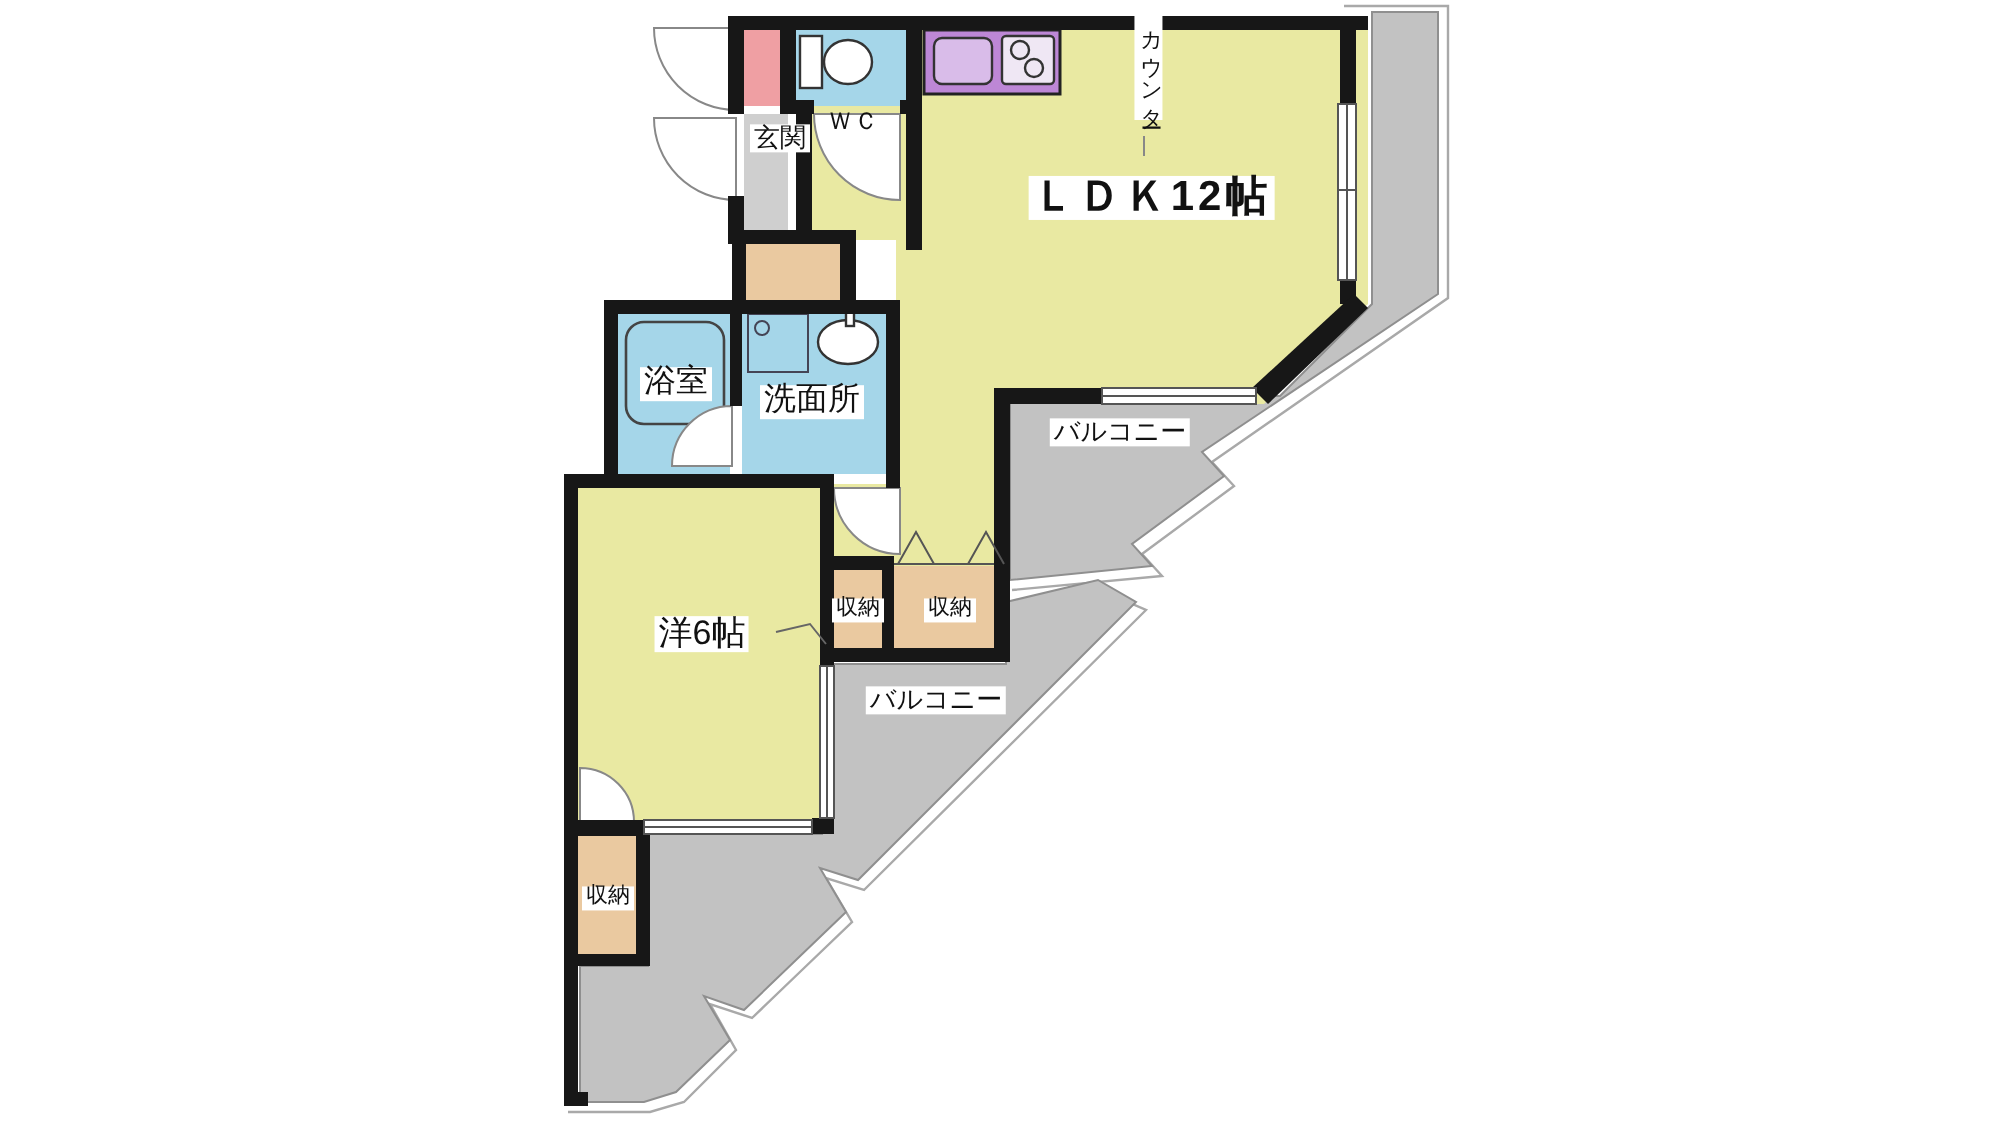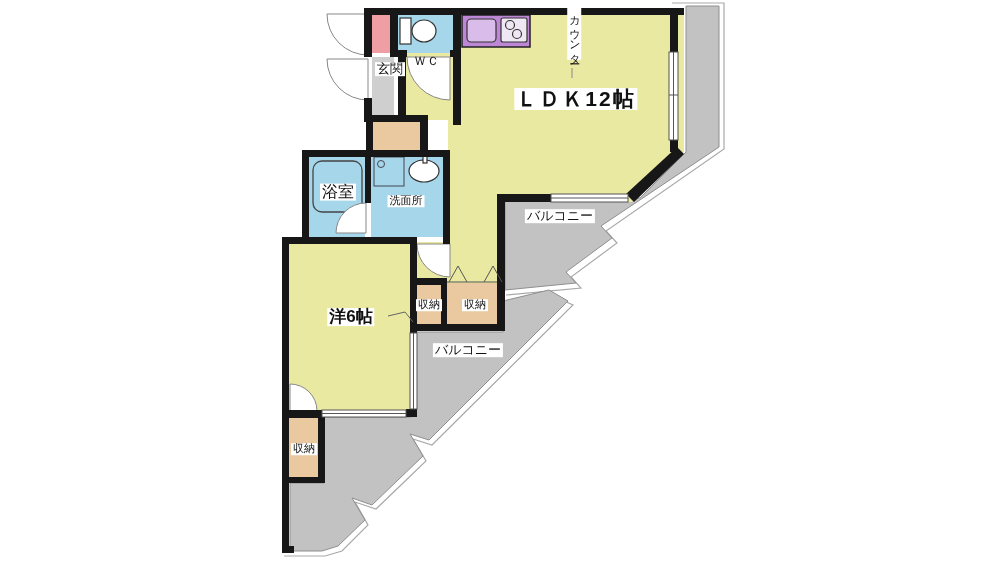--- a/index.html
+++ b/index.html
@@ -124,24 +124,24 @@
 
     <polyline class="thin" points="449,282 458,266 467,282"></polyline>
     <polyline class="thin" points="484,282 493,266 502,282"></polyline>
     <line class="thin" x1="447" y1="282" x2="497" y2="282"></line>
 
     <polyline points="388,316 405,312 413,322" fill="none" stroke="#666" stroke-width="1"></polyline>
     <line x1="572" y1="68" x2="572" y2="78" stroke="#888" stroke-width="1"></line>
   </svg>
 
   <div class="lbl" style="left:553px;top:99px;font-size:21px;font-weight:bold;letter-spacing:2px;margin-left:23px;">ＬＤＫ12帖</div>
-  <div class="lbl" style="left:351px;top:317px;font-size:17px;font-weight:bold;">洋6帖</div>
+  <div class="lbl" style="left:351px;top:317px;font-size:17px;font-weight:normal;">洋6帖</div>
   <div class="lbl" style="left:390px;top:69px;font-size:13px;">玄関</div>
   <div class="lbl nobg" style="left:427px;top:28px;font-size:12px;letter-spacing:1px;margin-top:33px;">ＷＣ</div>
   <div class="lbl" style="left:338px;top:192px;font-size:16px;">浴室</div>
-  <div class="lbl" style="left:406px;top:201px;font-size:11px;">洗面所</div>
+  <div class="lbl" style="left:406px;top:201px;font-size:16px;">洗面所</div>
   <div class="lbl v" style="left:574px;top:6px;font-size:11px;">カウンター</div>
   <div class="lbl" style="left:560px;top:216px;font-size:13px;">バルコニー</div>
   <div class="lbl" style="left:468px;top:350px;font-size:13px;">バルコニー</div>
   <div class="lbl" style="left:429px;top:305px;font-size:11px;">収納</div>
   <div class="lbl" style="left:475px;top:305px;font-size:11px;">収納</div>
   <div class="lbl" style="left:304px;top:449px;font-size:11px;">収納</div>
 </div>
 
 </body></html>

